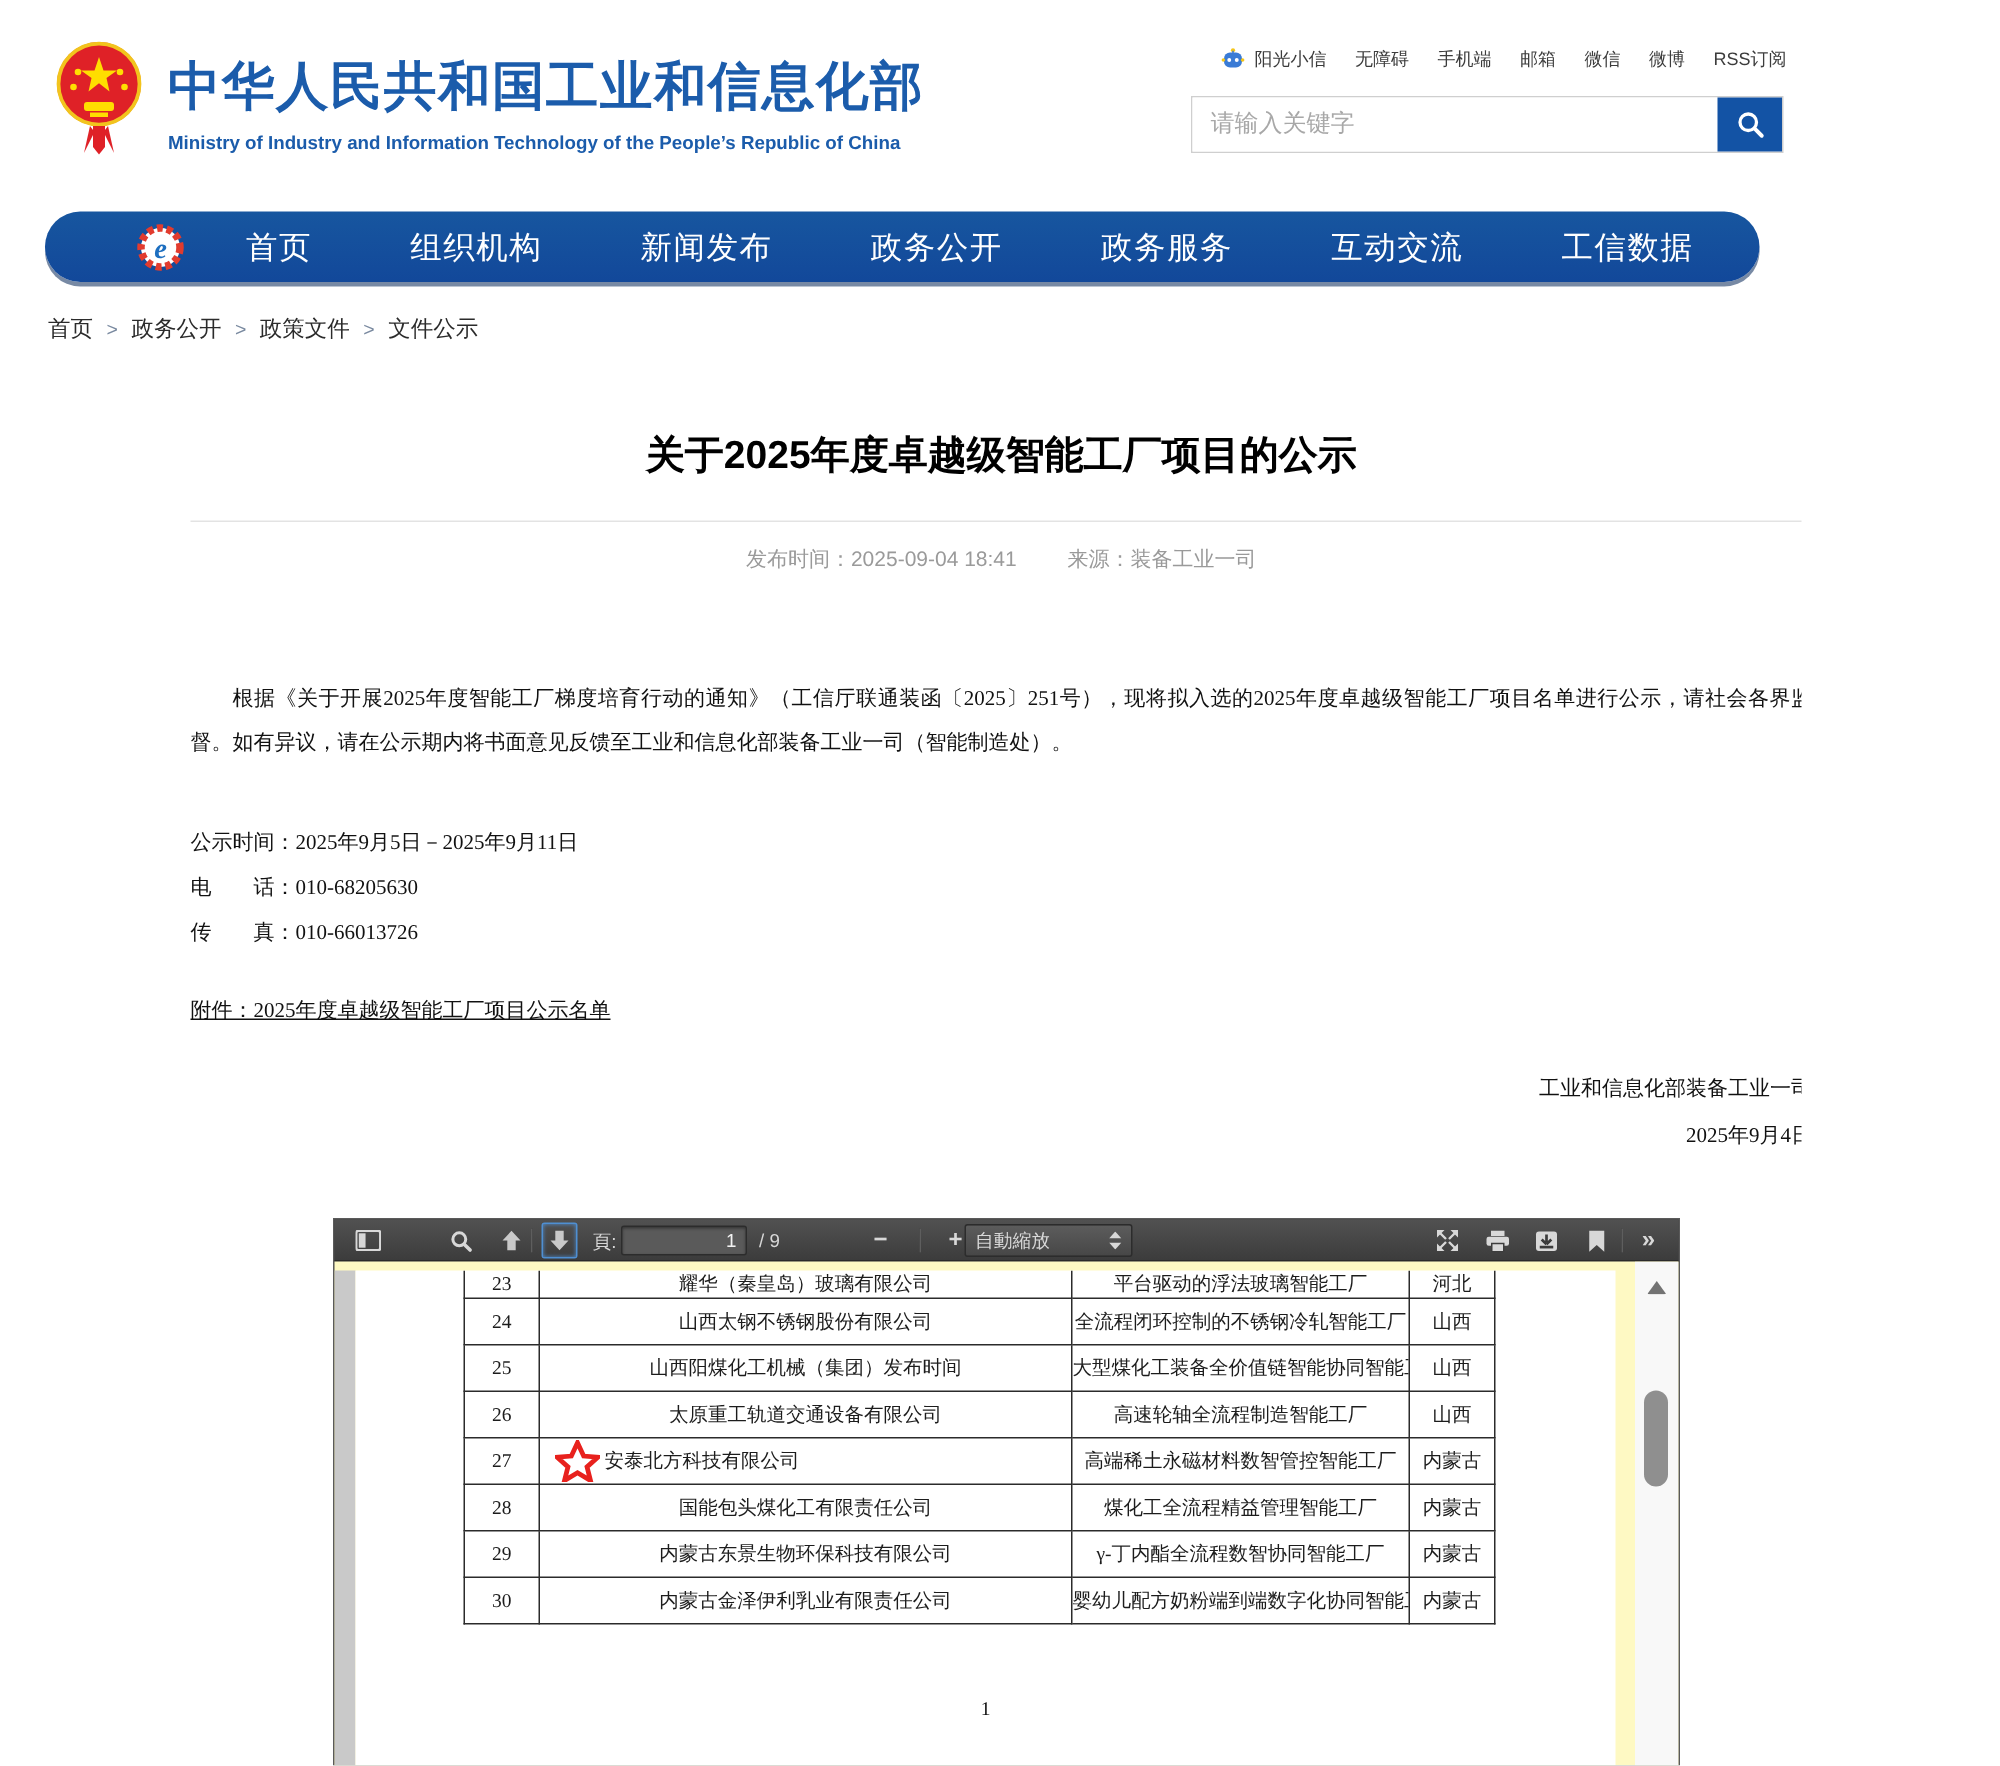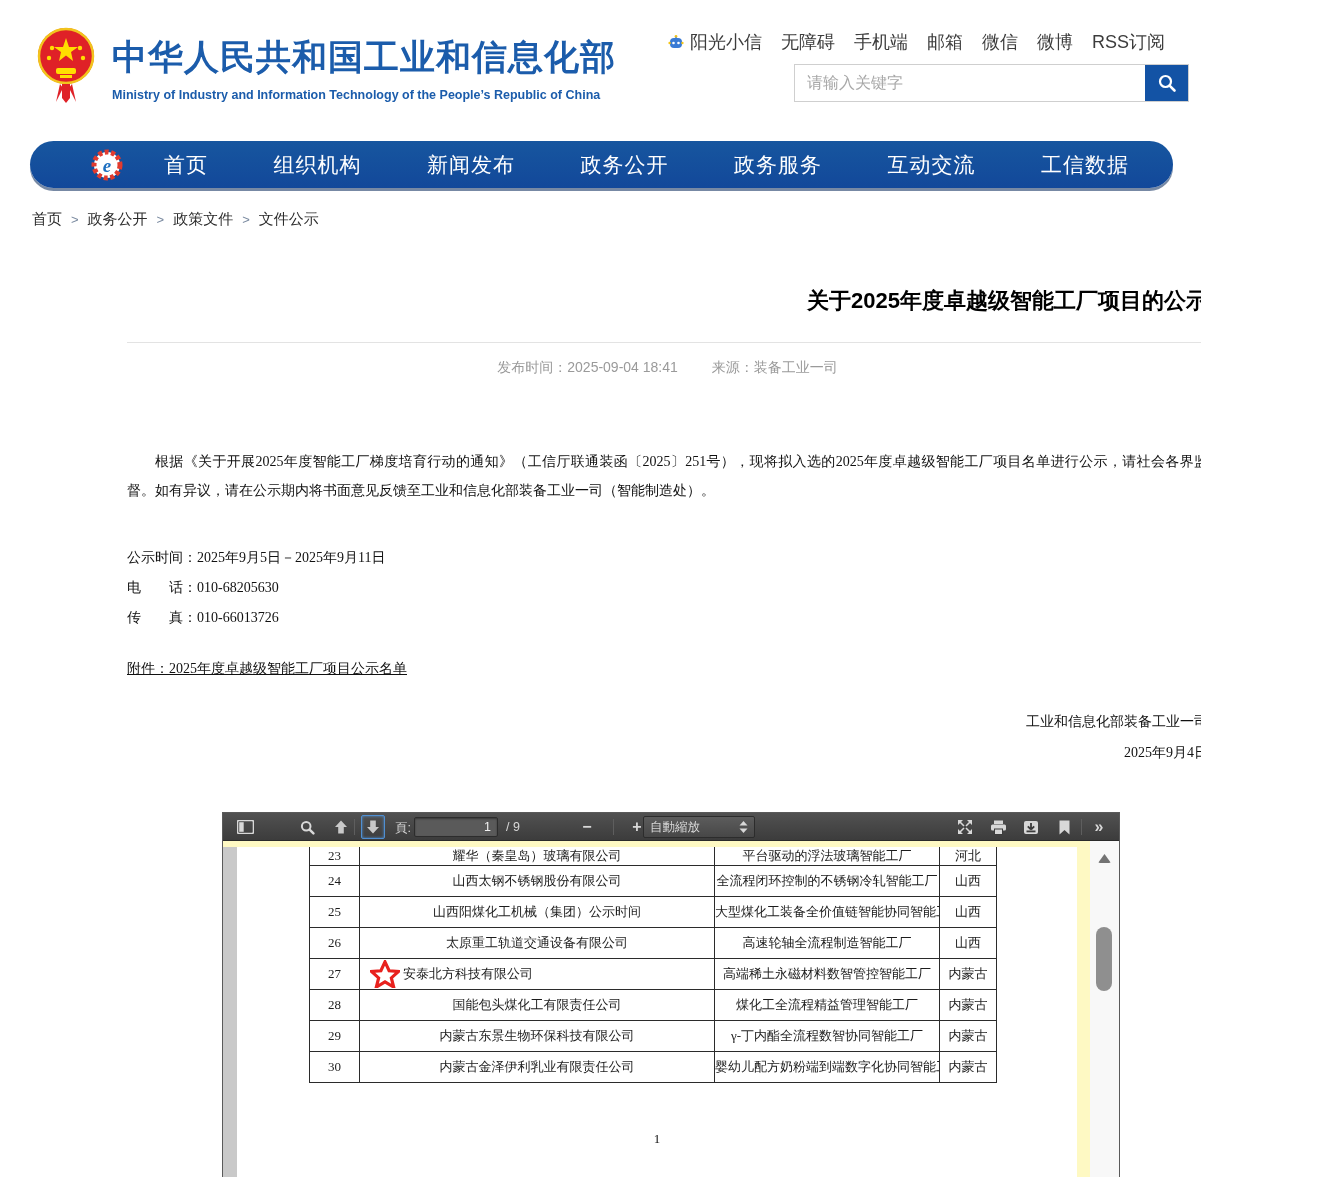--- a/index.html
+++ b/index.html
@@ -5,22 +5,22 @@
   * { margin:0; padding:0; box-sizing:border-box; }
   body { background:#fff; font-family:"Liberation Sans","DejaVu Sans",sans-serif; }
   .page { position:relative; width:1201px; height:1177px; background:#fff; overflow:hidden; }
 
   
   .logo-area { position:absolute; left:34px; top:26px; display:flex; align-items:flex-start; }
   .titles { margin-left:14px; padding-top:8px; }
   .title-cn { font-size:35px; font-weight:700; color:#1b5cab; letter-spacing:1px; }
   .title-en { font-size:12.5px; font-weight:700; color:#1b5cab; margin-top:7px; }
 
-  .quick-links { position:absolute; right:36px; top:30px; display:flex; align-items:center; gap:19px;
-                 font-size:18px; color:#3c3c3c; }
+  .quick-links { position:absolute; right:10px; top:30px; display:flex; align-items:center; gap:19px;
+                 font-size:12px; color:#3c3c3c; }
   .quick-links .qlink { display:flex; align-items:center; gap:5px; cursor:pointer; }
   .search-bar { position:absolute; right:12px; top:64px; width:395px; height:38px;
                 border:1px solid #cfcfcf; display:flex; background:#fff; }
   .search-bar input { flex:1; border:none; outline:none; padding:0 12px; font-size:16px; color:#333;
                       font-family:"Liberation Sans",sans-serif; }
   .search-bar input::placeholder { color:#a8a8a8; }
   .search-btn { width:43px; height:100%; background:#1353a5; border:none; display:flex;
                 align-items:center; justify-content:center; cursor:pointer; }
 
   
@@ -32,21 +32,21 @@
   .navbar a { color:#fff; font-size:21px; text-decoration:none; letter-spacing:1px; }
 
   
   .breadcrumb { position:absolute; left:32px; top:210px; display:flex; gap:9px;
                 font-size:15px; color:#2b2b2b; align-items:center; }
   .breadcrumb .sep { color:#7a8aa0; font-size:13px; }
   .breadcrumb .crumb { cursor:pointer; }
 
   
   .article { position:absolute; left:127px; top:270px; width:1081px; }
-  .article h1 { text-align:right; font-size:22px; font-weight:700; color:#000; padding-top:16px; }
+  .article h1 { text-align:center; font-size:26px; font-weight:700; color:#000; padding-top:16px; }
   .article .divider { border-top:1px solid #e3e3e3; margin-top:26px; }
   .article .meta { text-align:center; margin-top:16px; font-size:14px; color:#9a9a9a; }
   .article .meta span { margin:0 15px; }
   .article .body { margin-top:70px; font-family:"Liberation Serif","DejaVu Serif",serif;
                    font-size:14px; color:#111; }
   .article .body p.lead { text-indent:2em; line-height:29px; text-align:justify; }
   .contact-lines { margin-top:38px; line-height:30px; }
   .attachment { margin-top:27px;text-decoration:underline; }
   .signature { margin-top:28px; text-align:right; line-height:31px; }
 
@@ -311,21 +311,21 @@
             <td>河北</td>
           </tr>
           <tr>
             <td>24</td>
             <td>山西太钢不锈钢股份有限公司</td>
             <td>全流程闭环控制的不锈钢冷轧智能工厂</td>
             <td>山西</td>
           </tr>
           <tr>
             <td>25</td>
-            <td>山西阳煤化工机械（集团）公示时间</td>
+            <td>山西阳煤化工机械（集团）发布时间</td>
             <td>大型煤化工装备全价值链智能协同智能工厂</td>
             <td>山西</td>
           </tr>
           <tr>
             <td>26</td>
             <td>太原重工轨道交通设备有限公司</td>
             <td>高速轮轴全流程制造智能工厂</td>
             <td>山西</td>
           </tr>
           <tr>

